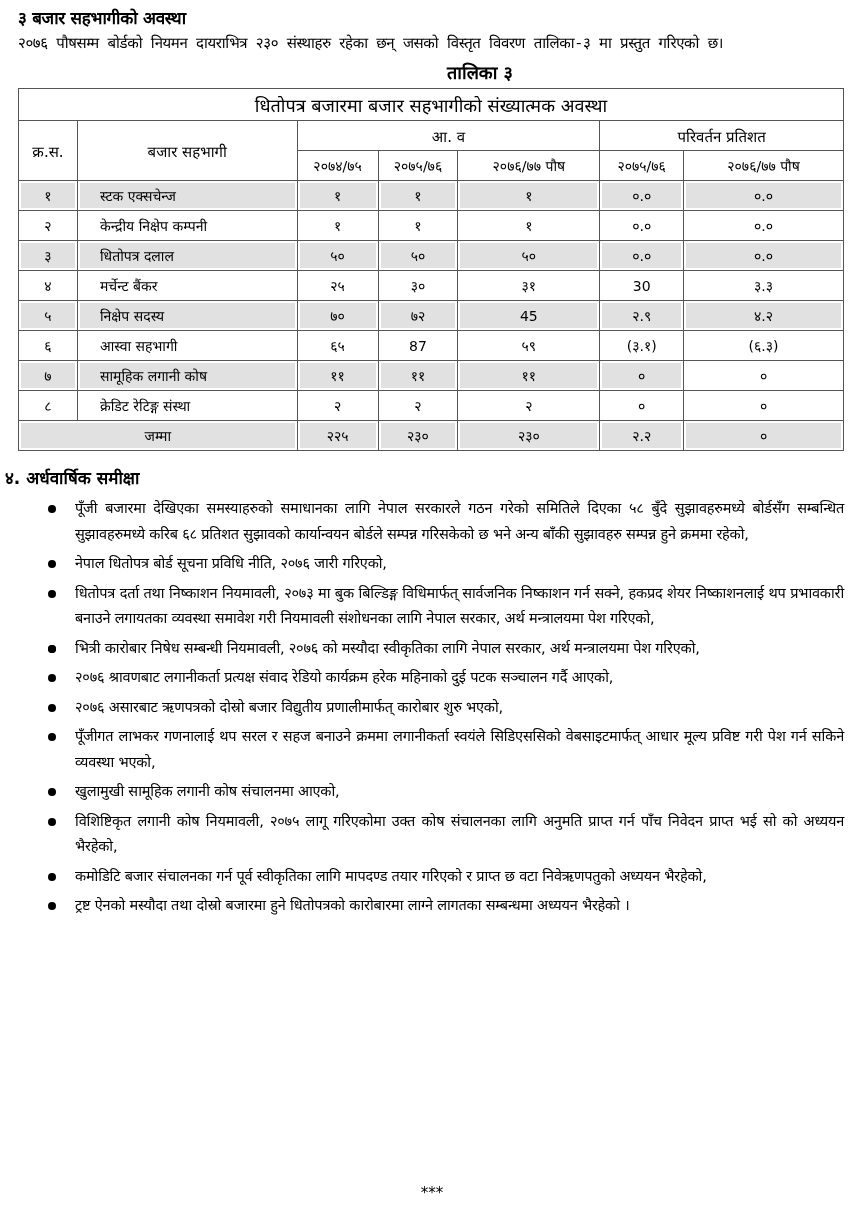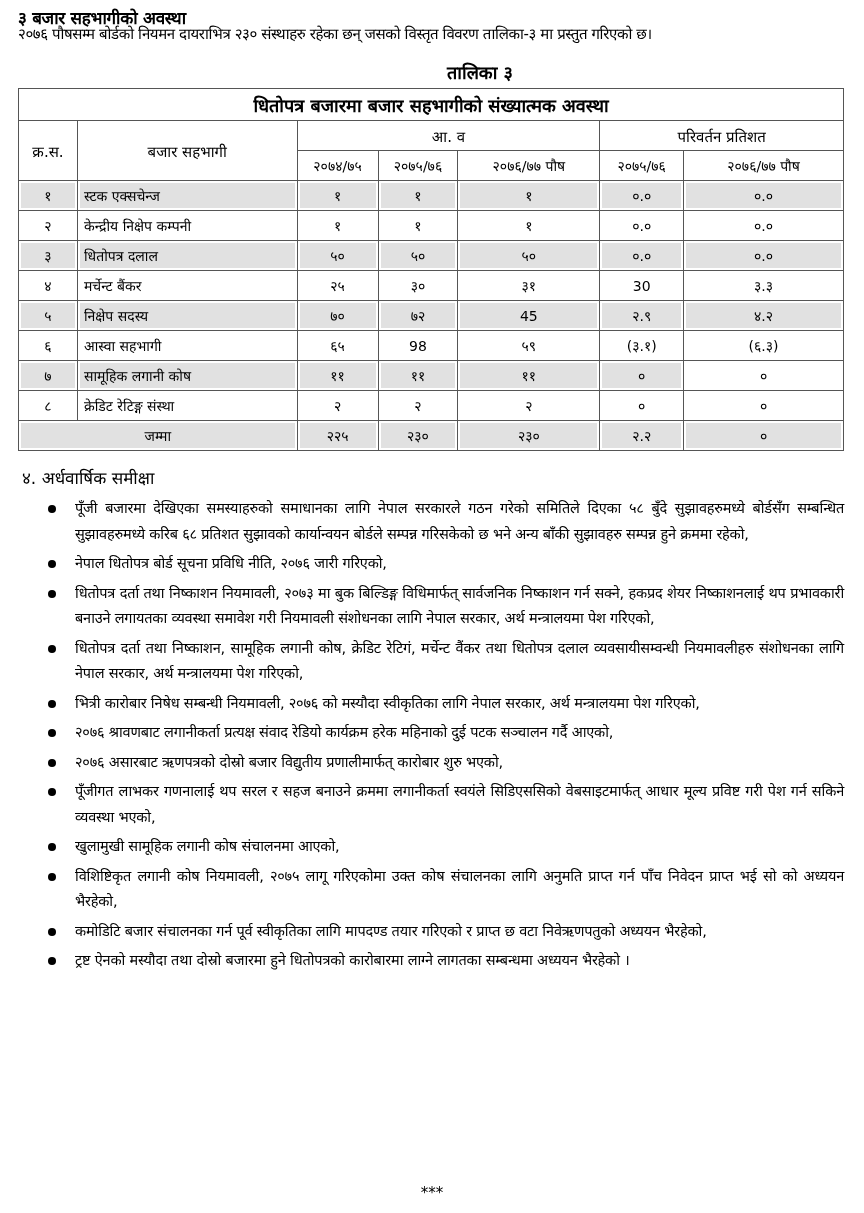--- a/index.html
+++ b/index.html
@@ -6,44 +6,44 @@
   body {
     width: 864px; height: 1213px; position: relative; overflow: hidden;
     font-family: "DejaVu Sans", "Liberation Sans", sans-serif;
     color: #000;
   }
   .sec-heading {
     position: absolute; left: 18px; top: 6px;
     font-size: 17px; font-weight: bold; letter-spacing: -0.3px;
   }
   .intro {
-    position: absolute; left: 18px; top: 23px; width: 840px;
-    font-size: 15px; white-space: nowrap; letter-spacing: -0.4px;
+    position: absolute; left: 18px; top: 32px; width: 840px;
+    font-size: 15px; white-space: nowrap; letter-spacing: -0.4px; font-family: Liberation Mono, monospace;
   }
   .table-caption {
     position: absolute; left: 0; width: 864px; top: 60px;
     text-align: center; font-size: 18px; font-weight: bold; margin-left: 48px;
   }
   table.data {
     position: absolute; left: 18px; top: 88px; width: 826px;
     border-collapse: collapse; font-size: 14px;
   }
   table.data td, table.data th {
     border: 1.5px solid #555; padding: 0; text-align: center; vertical-align: middle;
     font-weight: normal;
   }
-  table.data .title-cell { height: 31px; font-size: 18px; font-weight: bold; }
+  table.data .title-cell { height: 31px; font-size: 18px; font-weight: normal; }
   table.data .hdr { height: 29px; font-size: 14px; }
   table.data .hdr-big { font-size: 15px; }
   table.data tr.row td { height: 29px; }
-  table.data td.name { text-align: left; padding-left: 6px; }
+  table.data td.name { text-align: left; padding-left: 22px; }
   .shade { background: #e1e1e1; box-shadow: inset 0 0 0 2px #ffffff; }
   .sec4-heading {
-    position: absolute; left: 22px; top: 466px;
-    font-size: 17px; font-weight: normal;
+    position: absolute; left: 5px; top: 466px;
+    font-size: 17px; font-weight: bold;
   }
   ul.bullets {
     position: absolute; left: 0; top: 496px; width: 864px;
     margin: 0; padding: 0; list-style: none;
   }
   ul.bullets li {
     position: relative; padding-left: 75px; padding-right: 20px;
     font-size: 14.5px; line-height: 25.5px; text-align: justify;
     margin-bottom: 4px; letter-spacing: -0.2px;
   }
@@ -133,21 +133,21 @@
     <td class="shade">७०</td>
     <td class="shade">७२</td>
     <td class="shade">45</td>
     <td class="shade">२.९</td>
     <td class="shade">४.२</td>
   </tr>
   <tr class="row">
     <td>६</td>
     <td class="name">आस्वा सहभागी</td>
     <td>६५</td>
-    <td>98</td>
+    <td>87</td>
     <td>५९</td>
     <td>(३.१)</td>
     <td>(६.३)</td>
   </tr>
   <tr class="row">
     <td class="shade">७</td>
     <td class="shade name">सामूहिक लगानी कोष</td>
     <td class="shade">११</td>
     <td class="shade">११</td>
     <td class="shade">११</td>
@@ -173,21 +173,21 @@
   </tr>
 </tbody>
   </table>
 
 <div class="sec4-heading">४. अर्धवार्षिक समीक्षा</div>
 
 <ul class="bullets">
   <li><span class="dot"></span><span>पूँजी बजारमा देखिएका समस्याहरुको समाधानका लागि नेपाल सरकारले गठन गरेको समितिले दिएका ५८ बुँदे सुझावहरुमध्ये बोर्डसँग सम्बन्धित सुझावहरुमध्ये करिब ६८ प्रतिशत सुझावको कार्यान्वयन बोर्डले सम्पन्न गरिसकेको छ भने अन्य बाँकी सुझावहरु सम्पन्न हुने क्रममा रहेको,</span></li>
   <li><span class="dot"></span><span>नेपाल धितोपत्र बोर्ड सूचना प्रविधि नीति, २०७६ जारी गरिएको,</span></li>
   <li><span class="dot"></span><span>धितोपत्र दर्ता तथा निष्काशन नियमावली, २०७३ मा बुक बिल्डिङ्ग विधिमार्फत् सार्वजनिक निष्काशन गर्न सक्ने, हकप्रद शेयर निष्काशनलाई थप प्रभावकारी बनाउने लगायतका व्यवस्था समावेश गरी नियमावली संशोधनका लागि नेपाल सरकार, अर्थ मन्त्रालयमा पेश गरिएको,</span></li>
-  <li><span class="dot"></span><span>धितोपत्र दर्ता तथा निष्काशन, सामूहिक लगानी कोष, क्रेडिट रेटिगं, मर्चेन्ट वैंकर तथा धितोपत्र दलाल व्यवसायीसम्वन्धी नियमावलीहरु संशोधनका लागि नेपाल सरकार, अर्थ मन्त्रालयमा पेश गरिएको,</span></li>
+  <li><span class="dot"></span></li>
   <li><span class="dot"></span><span>भित्री कारोबार निषेध सम्बन्धी नियमावली, २०७६ को मस्यौदा स्वीकृतिका लागि नेपाल सरकार, अर्थ मन्त्रालयमा पेश गरिएको,</span></li>
   <li><span class="dot"></span><span>२०७६ श्रावणबाट लगानीकर्ता प्रत्यक्ष संवाद रेडियो कार्यक्रम हरेक महिनाको दुई पटक सञ्चालन गर्दै आएको,</span></li>
   <li><span class="dot"></span><span>२०७६ असारबाट ऋणपत्रको दोस्रो बजार विद्युतीय प्रणालीमार्फत् कारोबार शुरु भएको,</span></li>
   <li><span class="dot"></span><span>पूँजीगत लाभकर गणनालाई थप सरल र सहज बनाउने क्रममा लगानीकर्ता स्वयंले सिडिएससिको वेबसाइटमार्फत् आधार मूल्य प्रविष्ट गरी पेश गर्न सकिने व्यवस्था भएको,</span></li>
   <li><span class="dot"></span><span>खुलामुखी सामूहिक लगानी कोष संचालनमा आएको,</span></li>
   <li><span class="dot"></span><span>विशिष्टिकृत लगानी कोष नियमावली, २०७५ लागू गरिएकोमा उक्त कोष संचालनका लागि अनुमति प्राप्त गर्न पाँच निवेदन प्राप्त भई सो को अध्ययन भैरहेको,</span></li>
   <li><span class="dot"></span><span>कमोडिटि बजार संचालनका गर्न पूर्व स्वीकृतिका लागि मापदण्ड तयार गरिएको र प्राप्त छ वटा निवेऋणपतुको अध्ययन भैरहेको,</span></li>
   <li><span class="dot"></span><span>ट्रष्ट ऐनको मस्यौदा तथा  दोस्रो बजारमा हुने धितोपत्रको कारोबारमा लाग्ने लागतका सम्बन्धमा अध्ययन भैरहेको ।</span></li>
 </ul>
 

